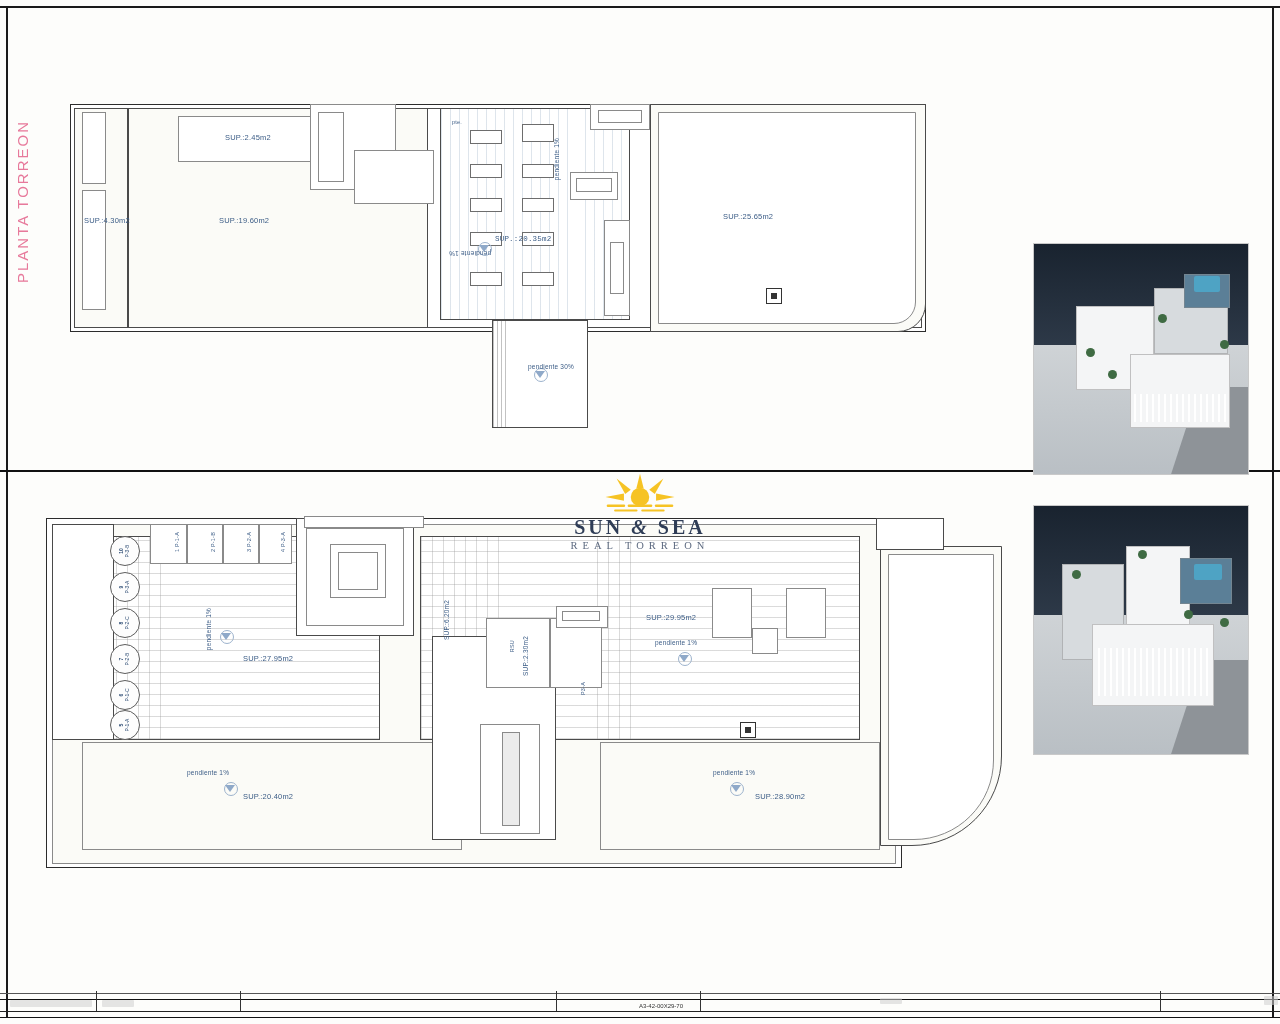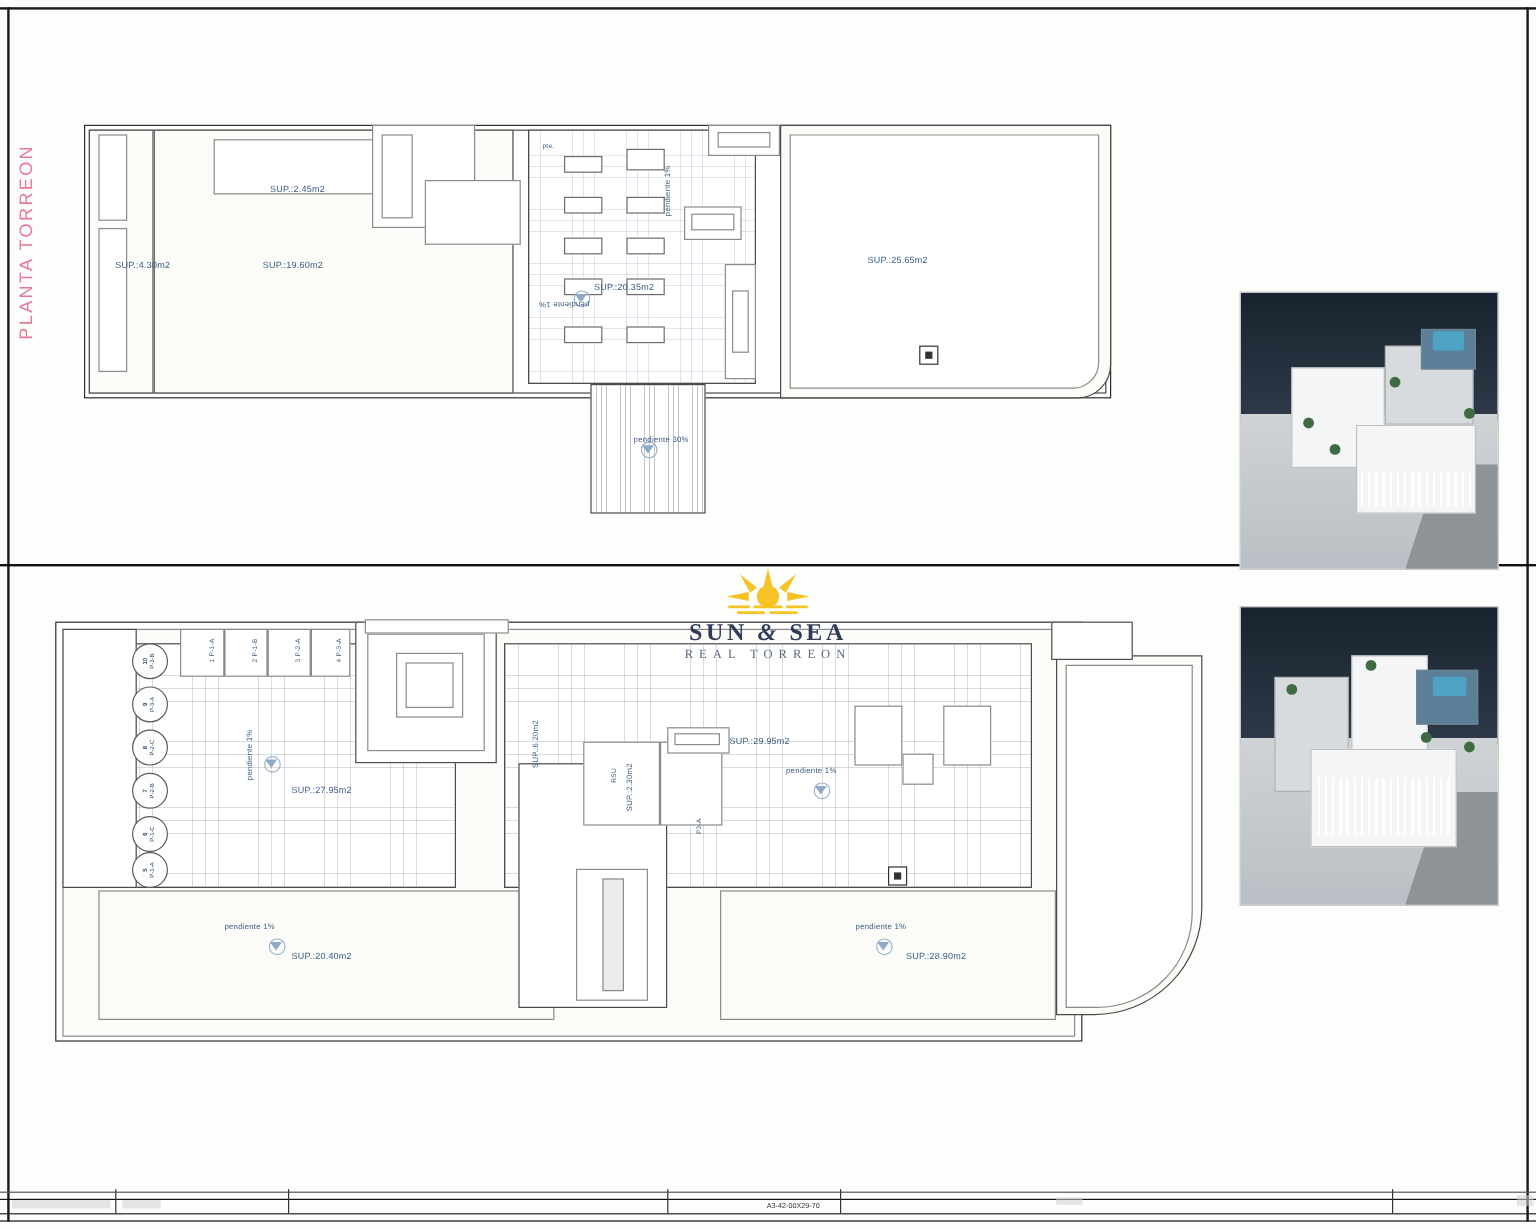--- a/index.html
+++ b/index.html
@@ -319,24 +319,24 @@
     <div class="sq-mark" style="left:706px; top:198px;"></div>
 
     <div class="wall thin hatch-v" style="left:432px; top:230px; width:96px; height:108px;"></div>
 
     <div class="arrow-ring" style="left:418px; top:152px;"></div>
     <div class="arrow-tri" style="left:419px; top:155px;"></div>
     <div class="arrow-ring" style="left:474px; top:278px;"></div>
     <div class="arrow-tri" style="left:475px; top:281px;"></div>
   </div>
 
-  <div class="lbl abs" style="left:225px; top:133px;margin-top:20px;">SUP.:2.45m2</div>
-  <div class="lbl abs" style="left:96px; top:216px;">SUP.:4.30m2</div>
+  <div class="lbl abs" style="left:225px; top:133px;">SUP.:2.45m2</div>
+  <div class="lbl abs" style="left:84px; top:216px;">SUP.:4.30m2</div>
   <div class="lbl abs" style="left:219px; top:216px;">SUP.:19.60m2</div>
-  <div class="lbl abs" style="left:495px; top:235px;">SUP.:20.35m2</div>
+  <div class="lbl abs" style="left:495px; top:235px;font-family:Liberation Mono, monospace;">SUP.:20.35m2</div>
   <div class="lbl abs" style="left:723px; top:212px;">SUP.:25.65m2</div>
 
   <div class="lbl abs sm" style="left:553px; top:138px; writing-mode:vertical-rl; transform:rotate(180deg);">pendiente 1%</div>
   <div class="lbl abs sm rot180" style="left:449px; top:250px;">pendiente 1%</div>
   <div class="lbl abs sm" style="left:528px; top:363px;">pendiente 30%</div>
   <div class="lbl abs tiny" style="left:452px; top:119px;">pte.</div>
 
   <div class="drawing" style="left:40px; top:510px; width:960px; height:360px;">
 
     <div class="wall" style="left:6px; top:8px; width:856px; height:350px;"></div>
@@ -411,21 +411,21 @@
 
     <div class="lbl tiny abs" style="left:134px; top:22px; writing-mode:vertical-rl; transform:rotate(180deg);">1 P-1-A</div>
     <div class="lbl tiny abs" style="left:170px; top:22px; writing-mode:vertical-rl; transform:rotate(180deg);">2 P-1-B</div>
     <div class="lbl tiny abs" style="left:206px; top:22px; writing-mode:vertical-rl; transform:rotate(180deg);">3 P-2-A</div>
     <div class="lbl tiny abs" style="left:240px; top:22px; writing-mode:vertical-rl; transform:rotate(180deg);">4 P-3-A</div>
   </div>
 
   <div class="lbl abs" style="left:243px; top:654px;">SUP.:27.95m2</div>
   <div class="lbl abs sm" style="left:443px; top:600px; writing-mode:vertical-rl; transform:rotate(180deg);">SUP.:6.20m2</div>
   <div class="lbl abs sm" style="left:522px; top:636px; writing-mode:vertical-rl; transform:rotate(180deg);">SUP.:2.30m2</div>
-  <div class="lbl abs" style="left:608px; top:613px;">SUP.:29.95m2</div>
+  <div class="lbl abs" style="left:646px; top:613px;">SUP.:29.95m2</div>
   <div class="lbl abs" style="left:243px; top:792px;">SUP.:20.40m2</div>
   <div class="lbl abs" style="left:755px; top:792px;">SUP.:28.90m2</div>
 
   <div class="lbl abs sm" style="left:205px; top:608px; writing-mode:vertical-rl; transform:rotate(180deg);">pendiente 1%</div>
   <div class="lbl abs sm" style="left:655px; top:639px;">pendiente 1%</div>
   <div class="lbl abs sm" style="left:187px; top:769px;">pendiente 1%</div>
   <div class="lbl abs sm" style="left:713px; top:769px;">pendiente 1%</div>
 
   <div class="lbl abs tiny" style="left:509px; top:640px; writing-mode:vertical-rl; transform:rotate(180deg);">RSU</div>
   <div class="lbl abs tiny" style="left:580px; top:682px; writing-mode:vertical-rl; transform:rotate(180deg);">P3-A</div>

